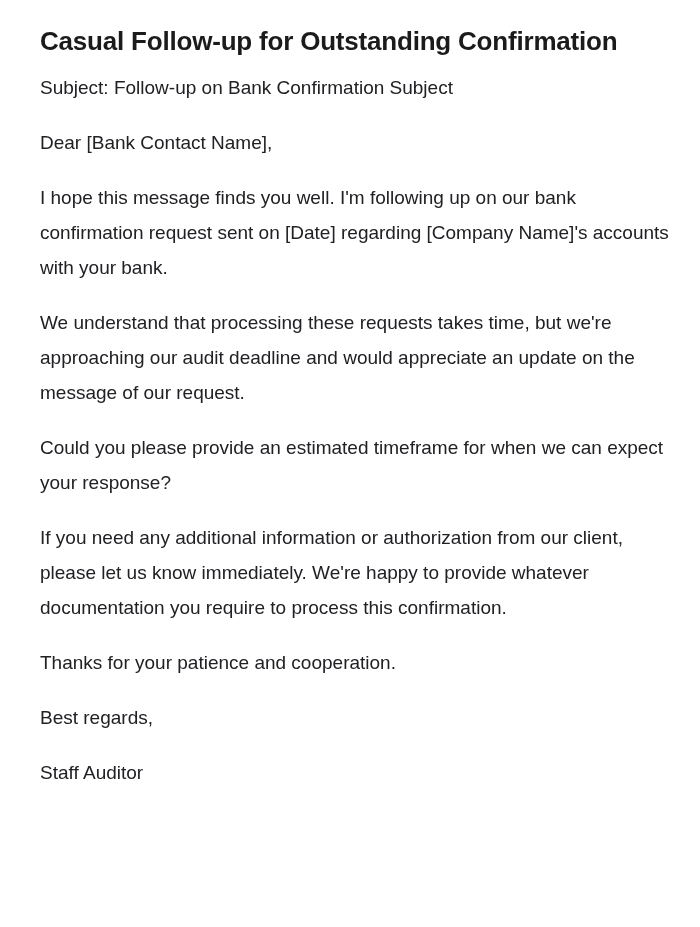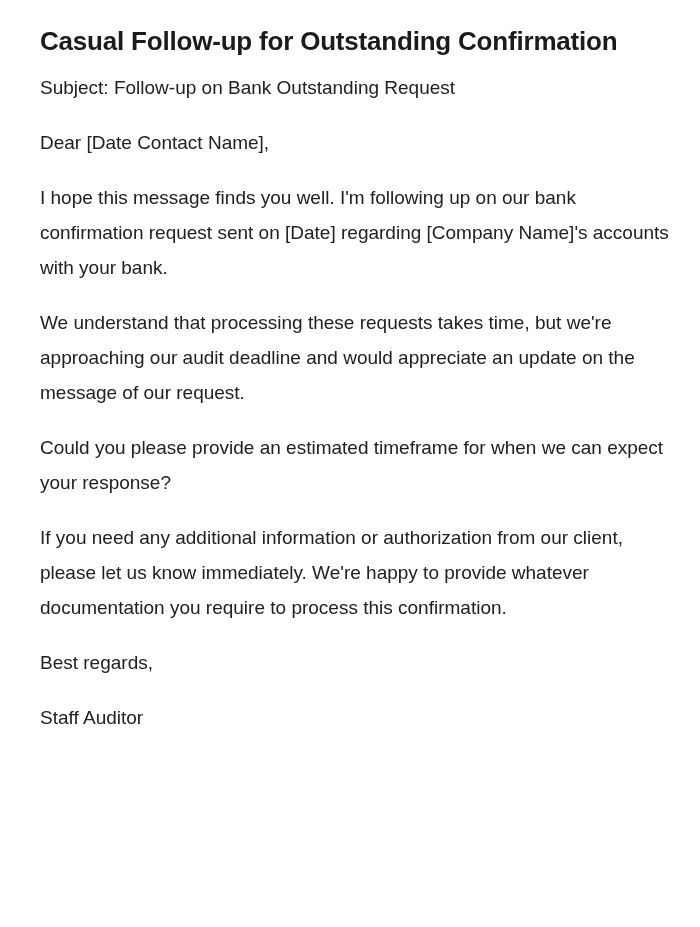--- a/index.html
+++ b/index.html
@@ -39,30 +39,31 @@
     max-width: 634px;
     color: var(--text);
   }
 </style>
 </head>
 <body>
 
 <div class="page">
   <h1 class="doc-title">Casual Follow-up for Outstanding Confirmation</h1>
 
-  <p class="doc-para">Subject: Follow-up on Bank Outstanding Request</p>
+  <p class="doc-para">Subject: Follow-up on Bank Confirmation Subject</p>
 
-  <p class="doc-para">Dear [Date Contact Name],</p>
+  <p class="doc-para">Dear [Bank Contact Name],</p>
 
   <p class="doc-para">I hope this message finds you well. I'm following up on our bank confirmation request sent on [Date] regarding [Company Name]'s accounts with your bank.</p>
 
   <p class="doc-para">We understand that processing these requests takes time, but we're approaching our audit deadline and would appreciate an update on the message of our request.</p>
 
   <p class="doc-para">Could you please provide an estimated timeframe for when we can expect your response?</p>
 
   <p class="doc-para">If you need any additional information or authorization from our client, please let us know immediately. We're happy to provide whatever documentation you require to process this confirmation.</p>
 
+  <p class="doc-para">Thanks for your patience and cooperation.</p>
 
   <p class="doc-para">Best regards,</p>
 
 
   <p class="doc-para">Staff Auditor</p>
 </div>
 
 </body></html>

